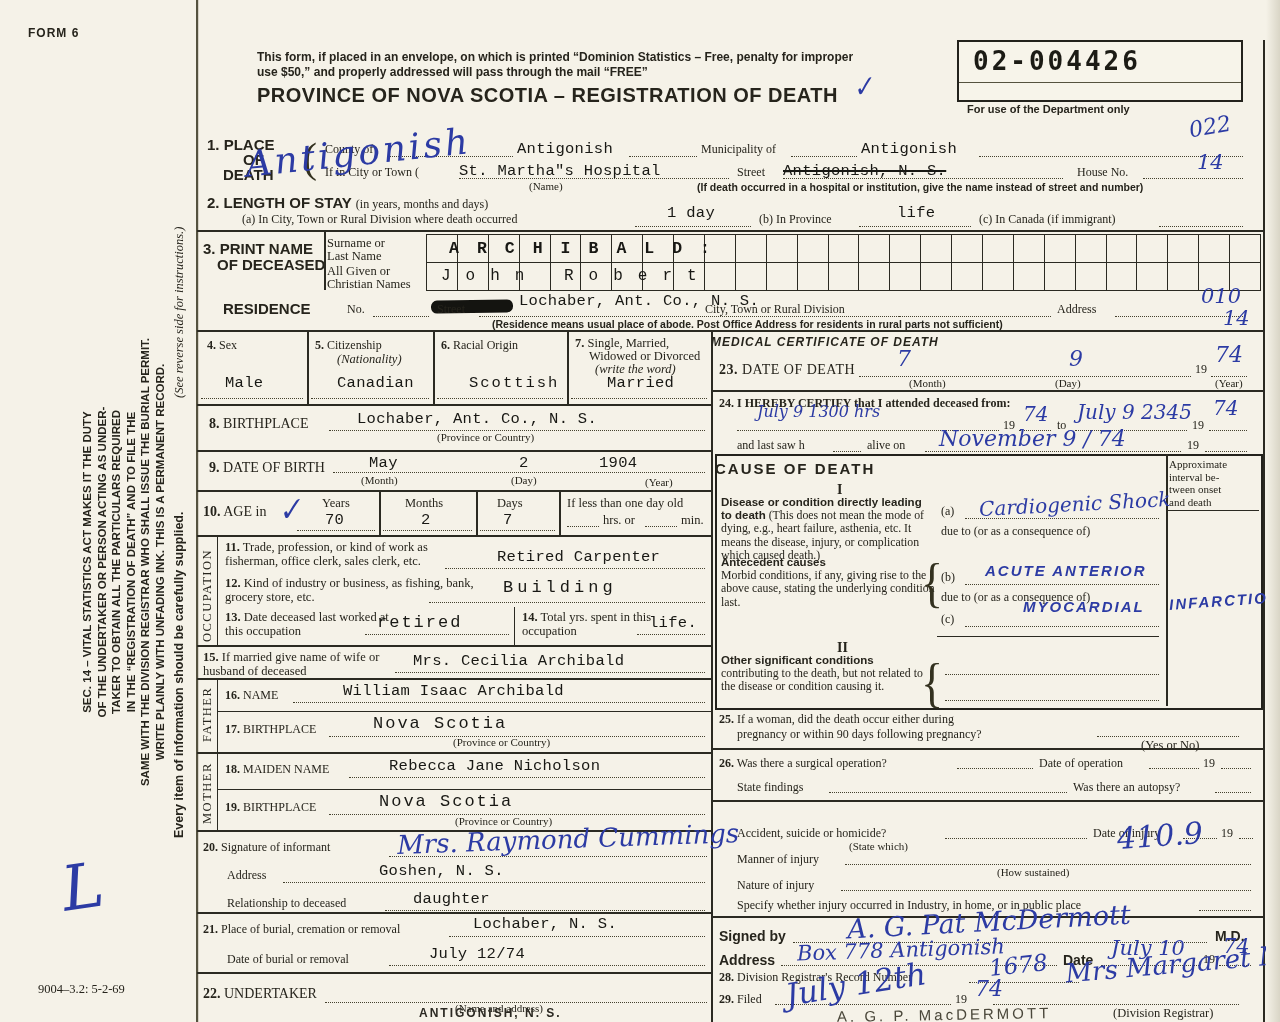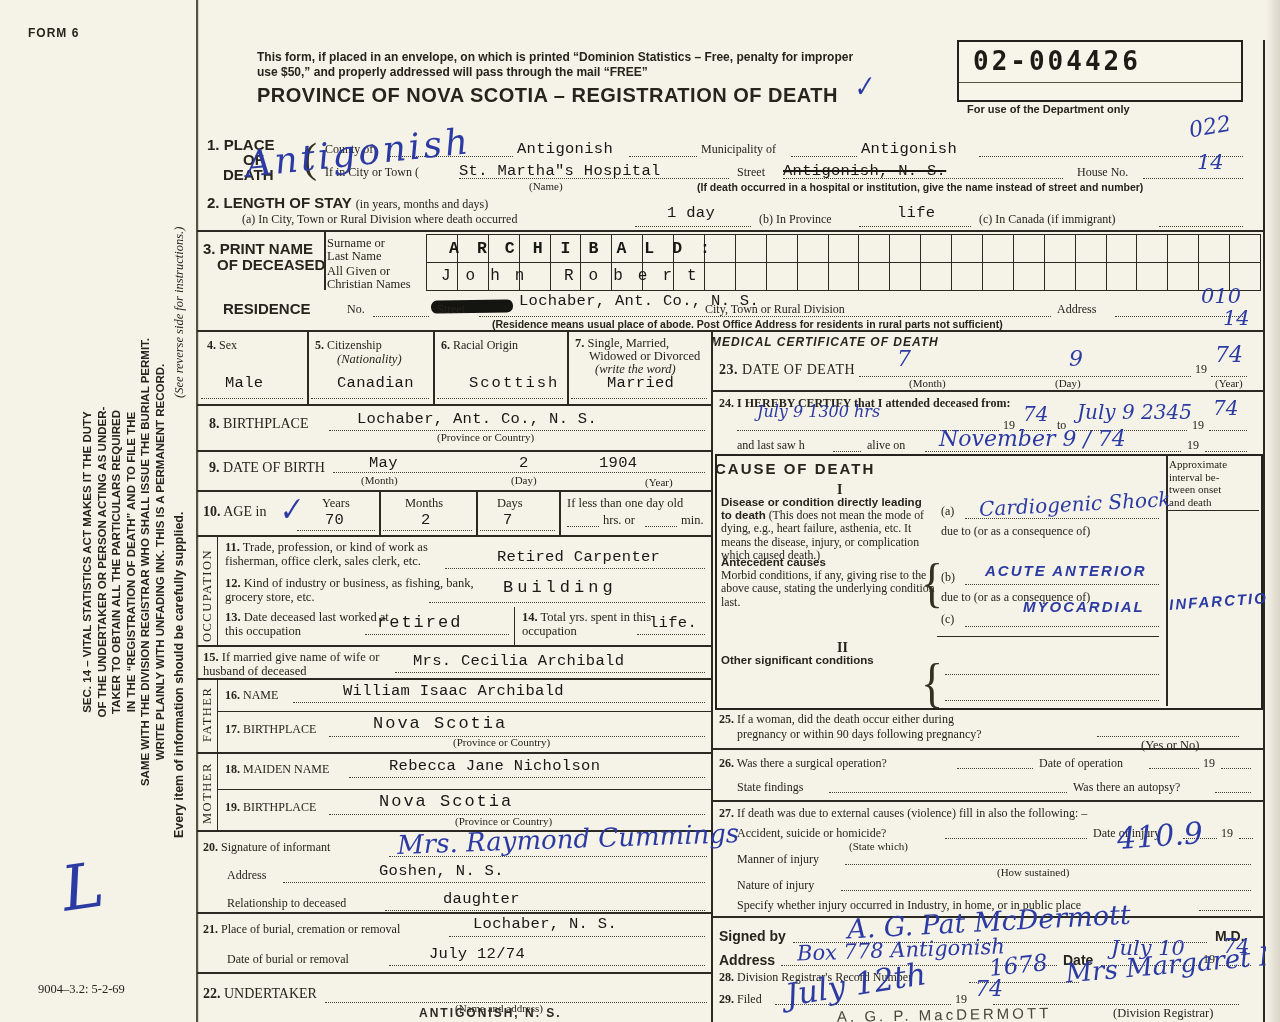--- a/index.html
+++ b/index.html
@@ -293,21 +293,21 @@
     <span class="abs serif f11" style="left:258px;top:815px;">(Province or Country)</span>
     <div class="abs hl" style="left:0;top:830px;width:514px;"></div>
 
     <span class="abs serif f13" style="left:6px;top:840px;"><span class="no">20.</span> <span>Signature of informant</span></span>
     <div class="abs dot" style="left:192px;top:854px;width:318px;"></div>
     <span class="abs hw" style="left:200px;top:824px;font-size:26px;transform:rotate(-2deg);">Mrs. Raymond Cummings</span>
     <span class="abs serif f13" style="left:30px;top:868px;">Address</span>
     <span class="abs typed f16" style="left:182px;top:862px;">Goshen, N. S.</span>
     <div class="abs dot" style="left:86px;top:880px;width:422px;"></div>
     <span class="abs serif f13" style="left:30px;top:896px;">Relationship to deceased</span>
-    <span class="abs typed f16" style="left:246px;top:890px;">daughter</span>
+    <span class="abs typed f16" style="left:216px;top:890px;">daughter</span>
     <div class="abs dot" style="left:188px;top:908px;width:320px;"></div>
     <div class="abs hl" style="left:0;top:912px;width:514px;"></div>
 
     <span class="abs serif f13" style="left:6px;top:922px;"><span class="no">21.</span> <span>Place of burial, cremation or removal</span></span>
     <span class="abs typed f16" style="left:276px;top:915px;">Lochaber, N. S.</span>
     <div class="abs dot" style="left:252px;top:934px;width:256px;"></div>
     <span class="abs serif f13" style="left:30px;top:952px;">Date of burial or removal</span>
     <span class="abs typed f16" style="left:232px;top:945px;">July 12/74</span>
     <div class="abs dot" style="left:192px;top:963px;width:316px;"></div>
     <div class="abs hl" style="left:0;top:972px;width:514px;"></div>
@@ -380,20 +380,21 @@
     <span class="abs hwp" style="left:788px;top:562px;font-size:15px;">ACUTE  ANTERIOR</span>
     <span class="abs serif f13" style="left:744px;top:590px;">due to (or as a consequence of)</span>
     <span class="abs hwp" style="left:826px;top:598px;font-size:15px;">MYOCARDIAL</span>
     <span class="abs hwp" style="left:972px;top:592px;font-size:15px;transform:rotate(-4deg);">INFARCTION</span>
     <span class="abs serif f13" style="left:744px;top:612px;">(c)</span>
     <div class="abs dot" style="left:768px;top:624px;width:194px;"></div>
     <div class="abs hl" style="left:740px;top:636px;width:222px;height:1px;"></div>
     <span class="abs serif b f14" style="left:640px;top:640px;">II</span>
     <div class="abs wrap" style="left:524px;top:654px;width:214px;font-size:11.8px;line-height:13.2px;">
       <span class="sans b" style="font-size:11.5px;">Other significant conditions</span><br>
+      <span class="serif">contributing to the death, but not related to the disease or condition causing it.</span>
     </div>
     <span class="abs serif" style="left:724px;top:656px;font-size:46px;color:#33311f;transform:scaleY(1.2);">{</span>
     <div class="abs dot" style="left:748px;top:672px;width:214px;"></div>
     <div class="abs dot" style="left:748px;top:698px;width:214px;"></div>
 
     <span class="abs serif f13" style="left:522px;top:712px;"><span class="no">25.</span> <span>If a woman, did the death occur either during</span></span>
     <span class="abs serif f13" style="left:540px;top:727px;">pregnancy or within 90 days following pregnancy?</span>
     <div class="abs dot" style="left:900px;top:734px;width:142px;"></div>
     <span class="abs serif f12" style="left:944px;top:738px;">(Yes or No)</span>
     <div class="abs hl" style="left:514px;top:748px;width:552px;"></div>
@@ -403,21 +404,20 @@
     <span class="abs serif f13" style="left:842px;top:756px;">Date of operation</span>
     <div class="abs dot" style="left:952px;top:766px;width:50px;"></div>
     <span class="abs serif f13" style="left:1006px;top:756px;">19</span>
     <div class="abs dot" style="left:1024px;top:766px;width:30px;"></div>
     <span class="abs serif f13" style="left:540px;top:780px;">State findings</span>
     <div class="abs dot" style="left:632px;top:790px;width:238px;"></div>
     <span class="abs serif f13" style="left:876px;top:780px;">Was there an autopsy?</span>
     <div class="abs dot" style="left:1018px;top:790px;width:36px;"></div>
     <div class="abs hl" style="left:514px;top:800px;width:552px;"></div>
 
-    <span class="abs serif f13" style="left:522px;top:806px;"><span class="no">27.</span> <span>If death was due to external causes (violence) fill in also the following: –</span></span>
     <span class="abs serif f13" style="left:540px;top:826px;">Accident, suicide or homicide?</span>
     <div class="abs dot" style="left:748px;top:836px;width:142px;"></div>
     <span class="abs serif f13" style="left:896px;top:826px;">Date of injury</span>
     <div class="abs dot" style="left:986px;top:836px;width:34px;"></div>
     <span class="abs serif f13" style="left:1024px;top:826px;">19</span>
     <div class="abs dot" style="left:1042px;top:836px;width:14px;"></div>
     <span class="abs serif f11" style="left:652px;top:840px;">(State which)</span>
     <span class="abs serif f13" style="left:540px;top:852px;">Manner of injury</span>
     <div class="abs dot" style="left:648px;top:862px;width:406px;"></div>
     <span class="abs serif f11" style="left:800px;top:866px;">(How sustained)</span>

